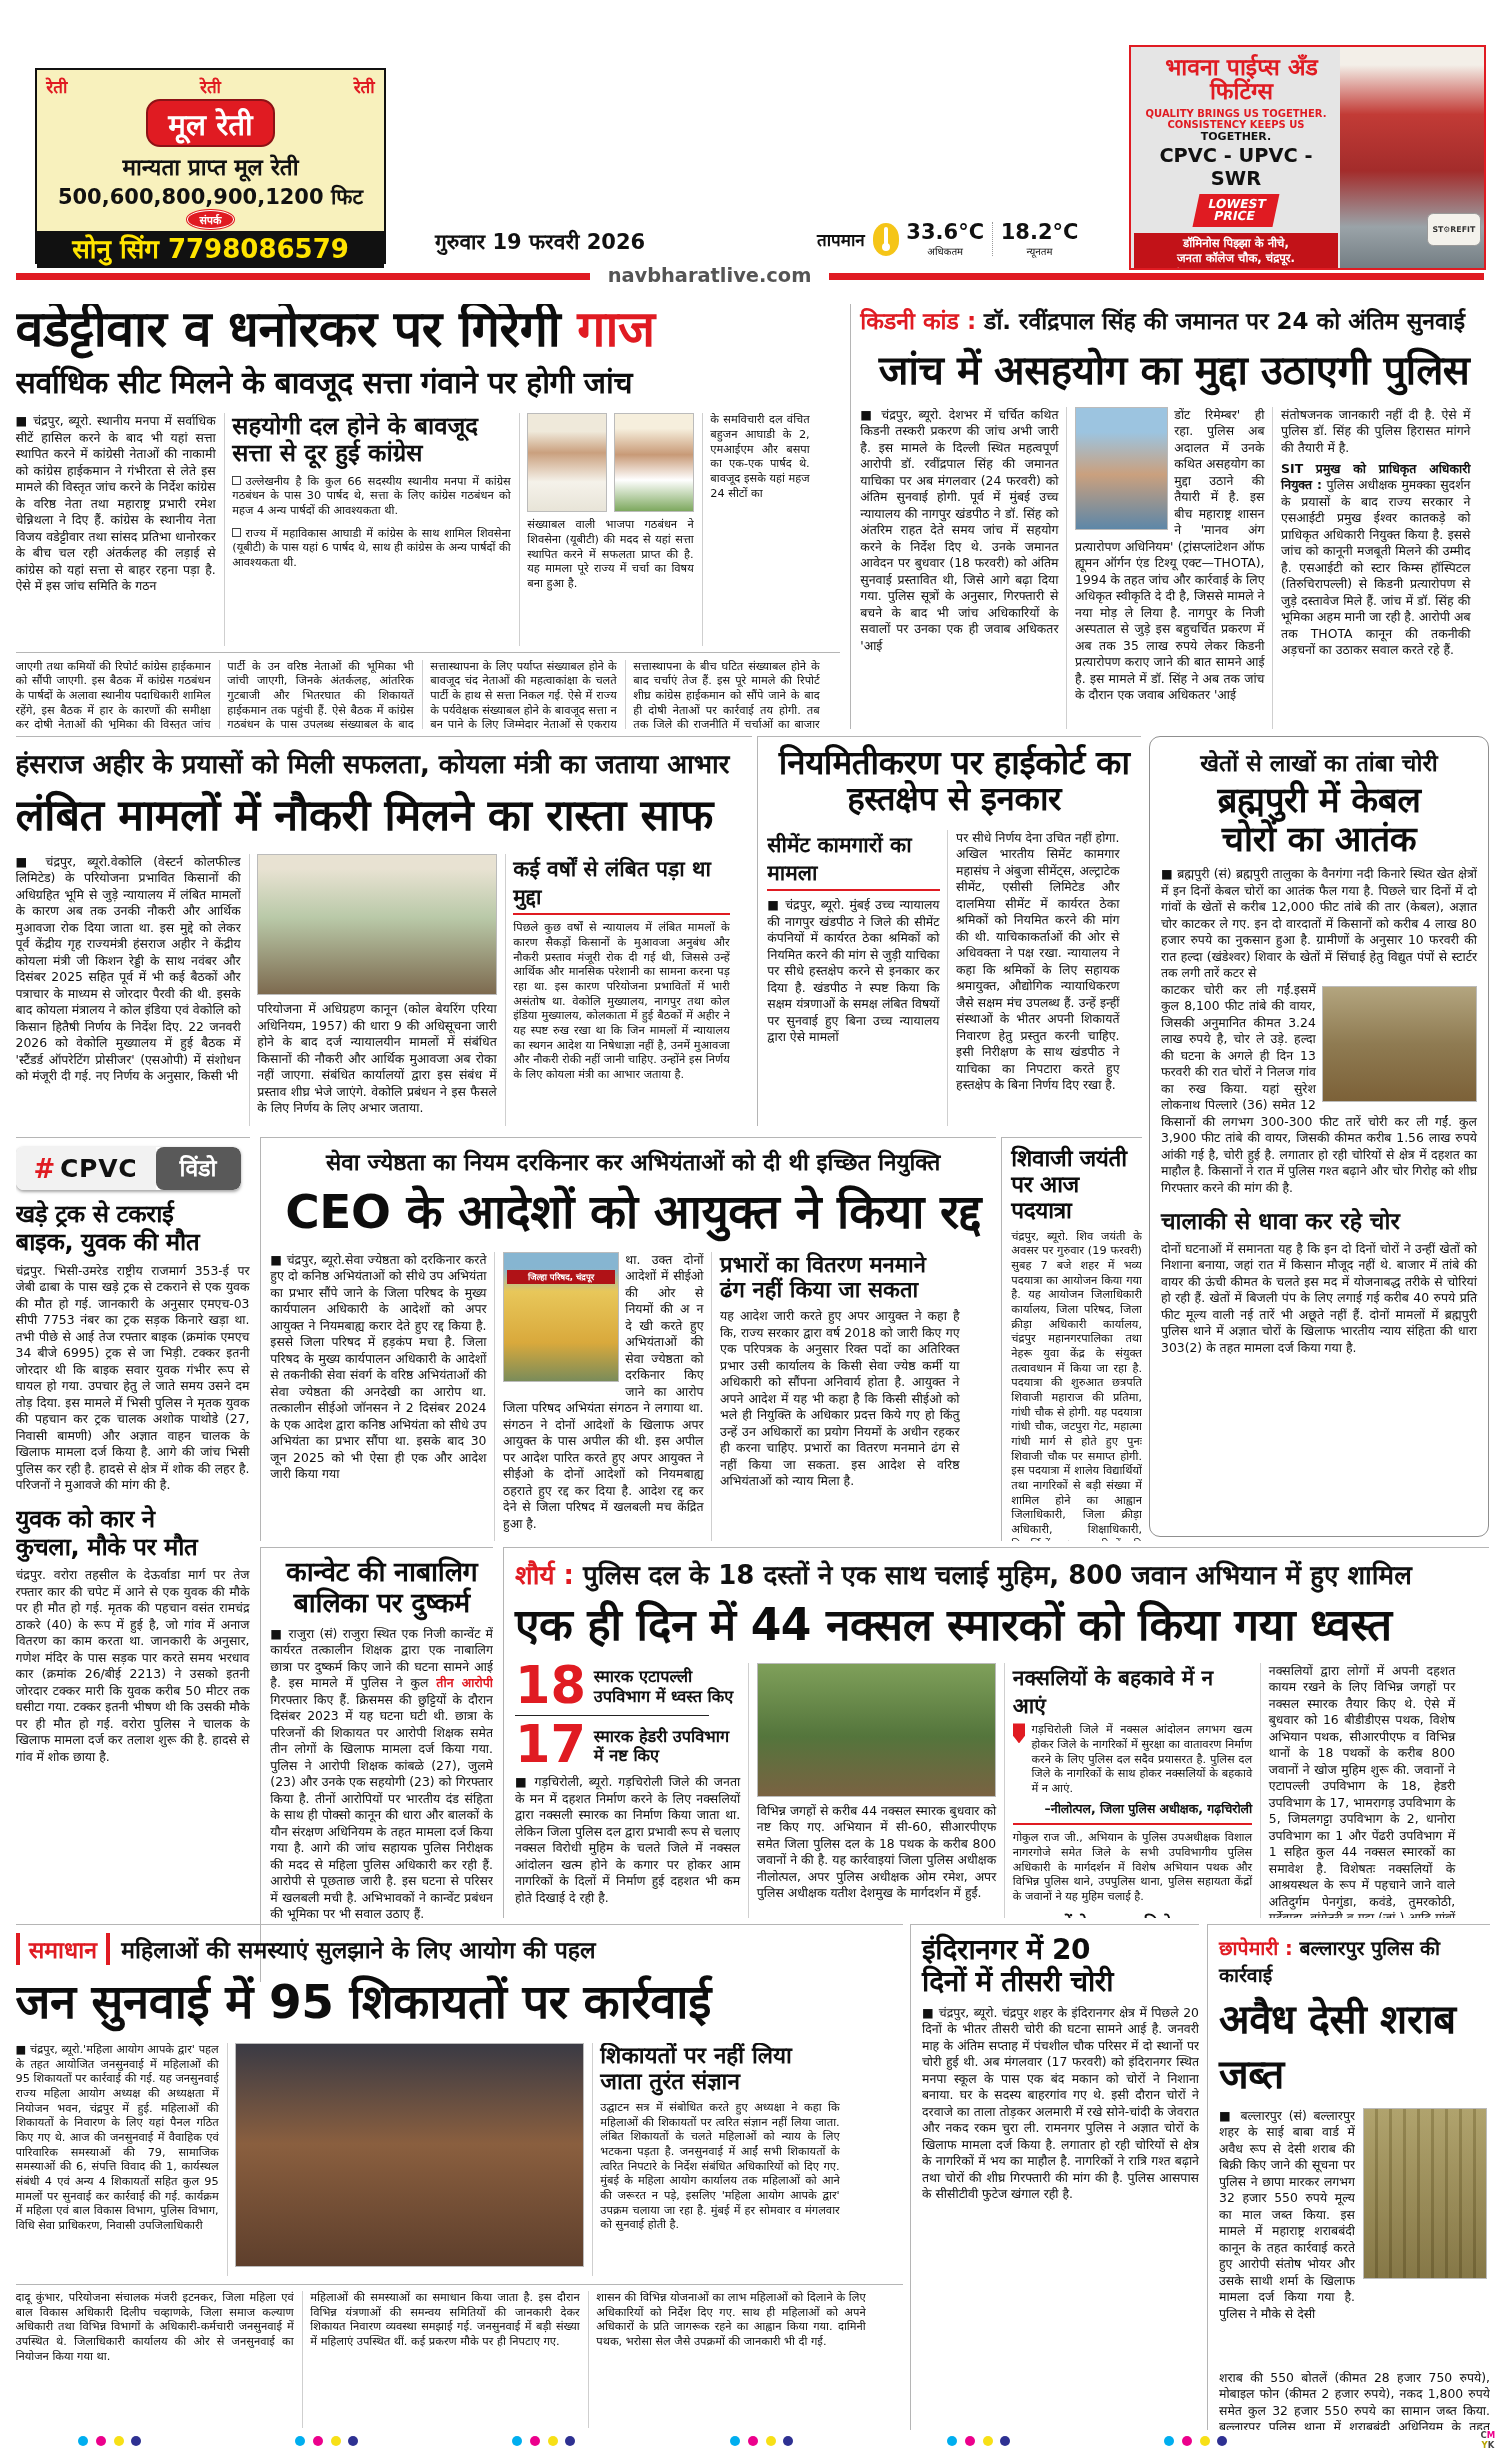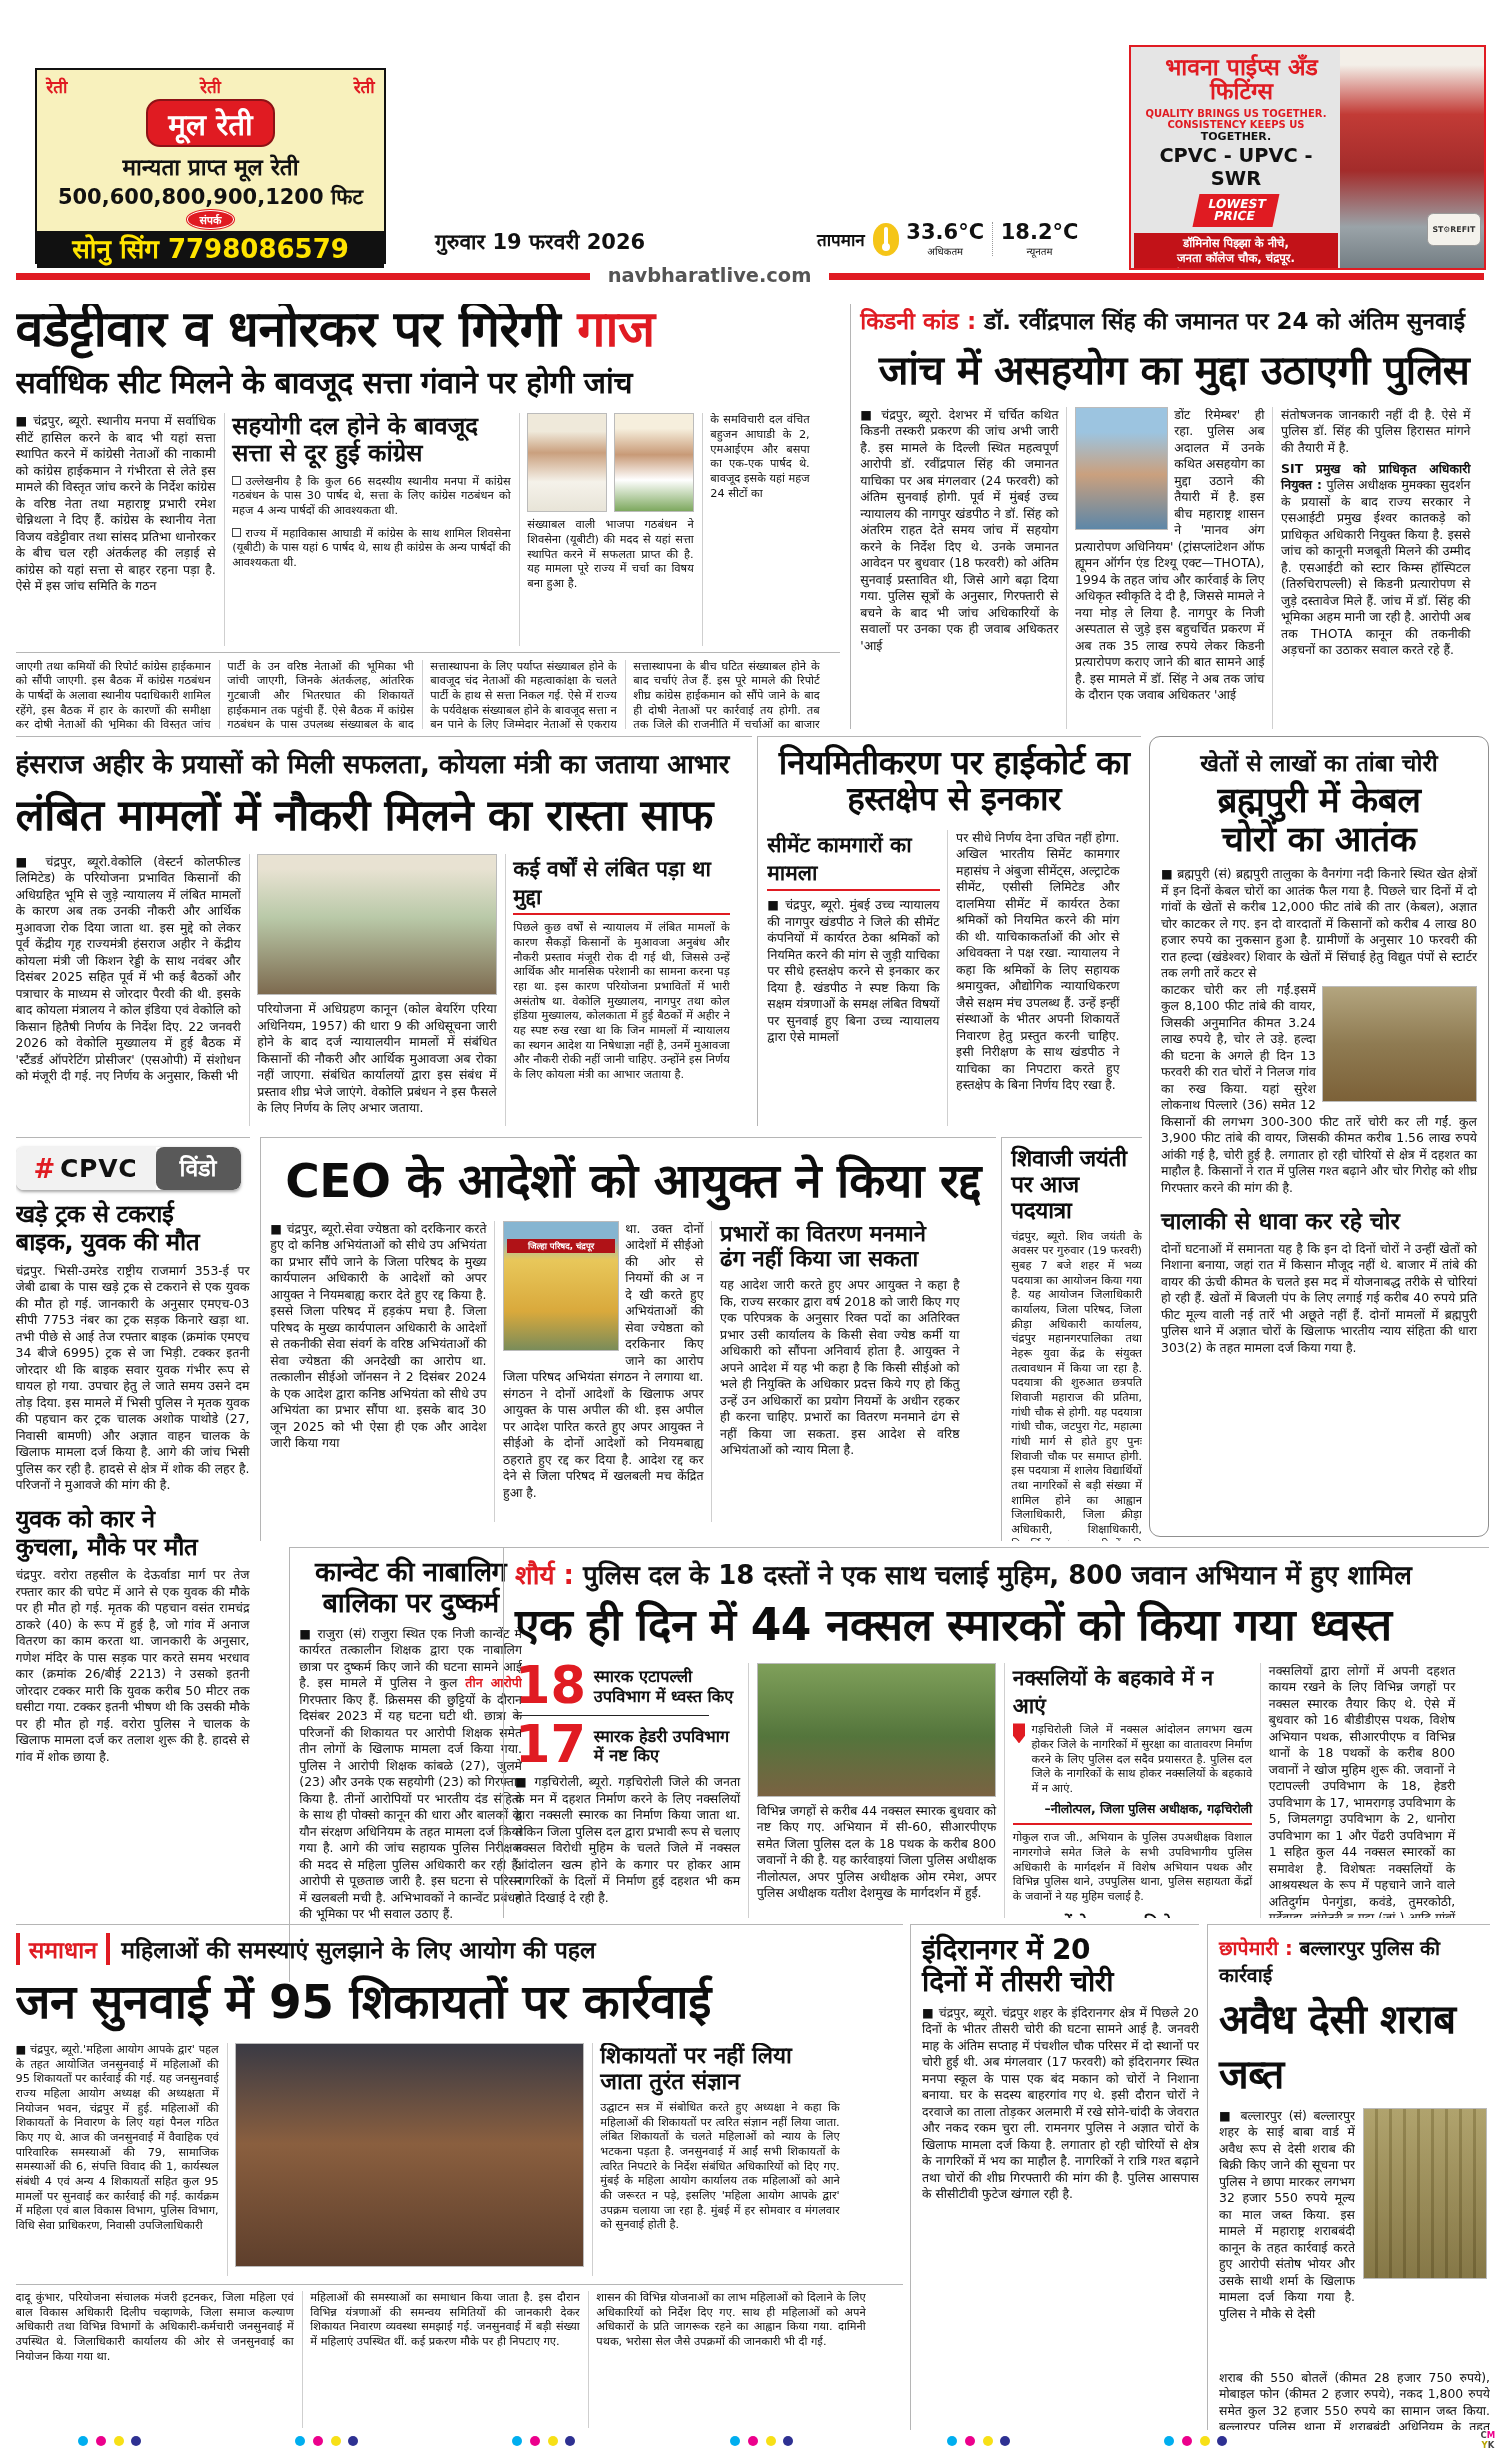--- a/index.html
+++ b/index.html
@@ -204,20 +204,21 @@
     <span>खड़े ट्रक से टकराई</span><br><span>बाइक, युवक की मौत</span>
   </div>
   <div class="body-txt" style="margin-top:6.2px;">चंद्रपुर. भिसी-उमरेड राष्ट्रीय राजमार्ग 353-ई पर जेबी ढाबा के पास खड़े ट्रक से टकराने से एक युवक की मौत हो गई. जानकारी के अनुसार एमएच-03 सीपी 7753 नंबर का ट्रक सड़क किनारे खड़ा था. तभी पीछे से आई तेज रफ्तार बाइक (क्रमांक एमएच 34 बीजे 6995) ट्रक से जा भिड़ी. टक्कर इतनी जोरदार थी कि बाइक सवार युवक गंभीर रूप से घायल हो गया. उपचार हेतु ले जाते समय उसने दम तोड़ दिया. इस मामले में भिसी पुलिस ने मृतक युवक की पहचान कर ट्रक चालक अशोक पाथोडे (27, निवासी बामणी) और अज्ञात वाहन चालक के खिलाफ मामला दर्ज किया है. आगे की जांच भिसी पुलिस कर रही है. हादसे से क्षेत्र में शोक की लहर है. परिजनों ने मुआवजे की मांग की है.</div>
   <div class="hl" style="font-size:24px;line-height:1.15;margin-top:12.4px;">
     <span>युवक को कार ने</span><br><span>कुचला, मौके पर मौत</span>
   </div>
   <div class="body-txt" style="margin-top:6.2px;">चंद्रपुर. वरोरा तहसील के देऊर्वाडा मार्ग पर तेज रफ्तार कार की चपेट में आने से एक युवक की मौके पर ही मौत हो गई. मृतक की पहचान वसंत रामचंद्र ठाकरे (40) के रूप में हुई है, जो गांव में अनाज वितरण का काम करता था. जानकारी के अनुसार, गणेश मंदिर के पास सड़क पार करते समय भरधाव कार (क्रमांक 26/बीई 2213) ने उसको इतनी जोरदार टक्कर मारी कि युवक करीब 50 मीटर तक घसीटा गया. टक्कर इतनी भीषण थी कि उसकी मौके पर ही मौत हो गई. वरोरा पुलिस ने चालक के खिलाफ मामला दर्ज कर तलाश शुरू की है. हादसे से गांव में शोक छाया है.</div>
 </div>
 
 <div class="abs clip rule-t rule-l" style="left:260px;top:1137px;width:736px;height:404px;padding:7.8px 0 0 9.3px;">
+  <div class="b ctr" style="font-size:22.5px;">सेवा ज्येष्ठता का नियम दरकिनार कर अभियंताओं को दी थी इच्छित नियुक्ति</div>
   <div class="hl ctr" style="font-size:47px;margin-top:1.6px;">CEO के आदेशों को आयुक्त ने किया रद्द</div>
   <div class="cols" style="margin-top:9.3px;height:301px;">
     <div class="col body-txt clip" style="width:224px;">■ चंद्रपुर, ब्यूरो.सेवा ज्येष्ठता को दरकिनार करते हुए दो कनिष्ठ अभियंताओं को सीधे उप अभियंता का प्रभार सौंपे जाने के जिला परिषद के मुख्य कार्यपालन अधिकारी के आदेशों को अपर आयुक्त ने नियमबाह्य करार देते हुए रद्द किया है. इससे जिला परिषद में हड़कंप मचा है. जिला परिषद के मुख्य कार्यपालन अधिकारी के आदेशों से तकनीकी सेवा संवर्ग के वरिष्ठ अभियंताओं की सेवा ज्येष्ठता की अनदेखी का आरोप था. तत्कालीन सीईओ जॉनसन ने 2 दिसंबर 2024 के एक आदेश द्वारा कनिष्ठ अभियंता को सीधे उप अभियंता का प्रभार सौंपा था. इसके बाद 30 जून 2025 को भी ऐसा ही एक और आदेश जारी किया गया</div>
     <div class="col clip" style="width:217px;">
       <div class="photo" style="width:116px;height:130px;float:left;margin:0 6.2px 3.1px 0;background:linear-gradient(180deg,#86b5d1 12%,#e8c75a 30%,#d9a93c 70%,#7a8c5a);">
         <span class="abs ctr" style="left:3.1px;top:17px;right:3.1px;background:#b01217;color:#fff;font-size:8.5px;font-weight:bold;padding:1.6px 0;">जिल्हा परिषद, चंद्रपूर</span>
       </div>
       <div class="body-txt"><span>था. उक्त दोनों आदेशों में सीईओ की ओर से नियमों की अ न दे खी करते हुए</span> <span>अभियंताओं की सेवा ज्येष्ठता को दरकिनार किए जाने का आरोप जिला परिषद अभियंता संगठन ने लगाया था. संगठन ने दोनों आदेशों के खिलाफ अपर आयुक्त के पास अपील की थी. इस अपील पर आदेश पारित करते हुए अपर आयुक्त ने सीईओ के दोनों आदेशों को नियमबाह्य ठहराते हुए रद्द कर दिया है. आदेश रद्द कर देने से जिला परिषद में खलबली मच केंद्रित हुआ है.</span></div>
     </div>
     <div class="col clip" style="width:256px;">
@@ -229,21 +230,21 @@
   </div>
 </div>
 
 <div class="abs clip rule-t rule-l" style="left:1001px;top:1137px;width:141px;height:404px;padding:7.8px 0 0 9.3px;">
   <div class="hl" style="font-size:22.5px;line-height:1.15;">
     <span>शिवाजी जयंती</span><br><span>पर आज पदयात्रा</span>
   </div>
   <div class="sm-txt" style="margin-top:6.2px;">चंद्रपुर, ब्यूरो. शिव जयंती के अवसर पर गुरुवार (19 फरवरी) सुबह 7 बजे शहर में भव्य पदयात्रा का आयोजन किया गया है. यह आयोजन जिलाधिकारी कार्यालय, जिला परिषद, जिला क्रीड़ा अधिकारी कार्यालय, चंद्रपुर महानगरपालिका तथा नेहरू युवा केंद्र के संयुक्त तत्वावधान में किया जा रहा है. पदयात्रा की शुरुआत छत्रपति शिवाजी महाराज की प्रतिमा, गांधी चौक से होगी. यह पदयात्रा गांधी चौक, जटपुरा गेट, महात्मा गांधी मार्ग से होते हुए पुनः शिवाजी चौक पर समाप्त होगी. इस पदयात्रा में शालेय विद्यार्थियों तथा नागरिकों से बड़ी संख्या में शामिल होने का आह्वान जिलाधिकारी, जिला क्रीड़ा अधिकारी, शिक्षाधिकारी, विद्यार्थियों तथा नागरिकों की व्यापक भागीदारी के लिए प्रशासन ने भी किया है.</div>
 </div>
 
-<div class="abs clip rule-t" style="left:260px;top:1547px;width:233px;height:435px;padding:9.3px 0 0 9.3px;border-left:0.8px solid #b5b5b5;margin-left:29px;">
+<div class="abs clip rule-t" style="left:260px;top:1547px;width:233px;height:435px;padding:9.3px 0 0 9.3px;border-left:0.8px solid #b5b5b5;">
   <div class="hl ctr" style="font-size:27px;line-height:1.12;">
     <span>कान्वेट की नाबालिग</span><br><span>बालिका पर दुष्कर्म</span>
   </div>
   <div class="body-txt" style="margin-top:7.8px;">
     <span>■ राजुरा (सं) राजुरा स्थित एक निजी कान्वेंट में कार्यरत तत्कालीन शिक्षक द्वारा एक नाबालिग छात्रा पर दुष्कर्म किए जाने की घटना सामने आई है. इस मामले में पुलिस ने कुल</span>
     <span class="b red">तीन आरोपी</span>
     <span>गिरफ्तार किए हैं. क्रिसमस की छुट्टियों के दौरान दिसंबर 2023 में यह घटना घटी थी. छात्रा के परिजनों की शिकायत पर आरोपी शिक्षक समेत तीन लोगों के खिलाफ मामला दर्ज किया गया. पुलिस ने आरोपी शिक्षक कांबळे (27), जुलमे (23) और उनके एक सहयोगी (23) को गिरफ्तार किया है. तीनों आरोपियों पर भारतीय दंड संहिता के साथ ही पोक्सो कानून की धारा और बालकों के यौन संरक्षण अधिनियम के तहत मामला दर्ज किया गया है. आगे की जांच सहायक पुलिस निरीक्षक की मदद से महिला पुलिस अधिकारी कर रही हैं. आरोपी से पूछताछ जारी है. इस घटना से परिसर में खलबली मची है. अभिभावकों ने कान्वेंट प्रबंधन की भूमिका पर भी सवाल उठाए हैं.</span>
   </div>
 </div>
 

